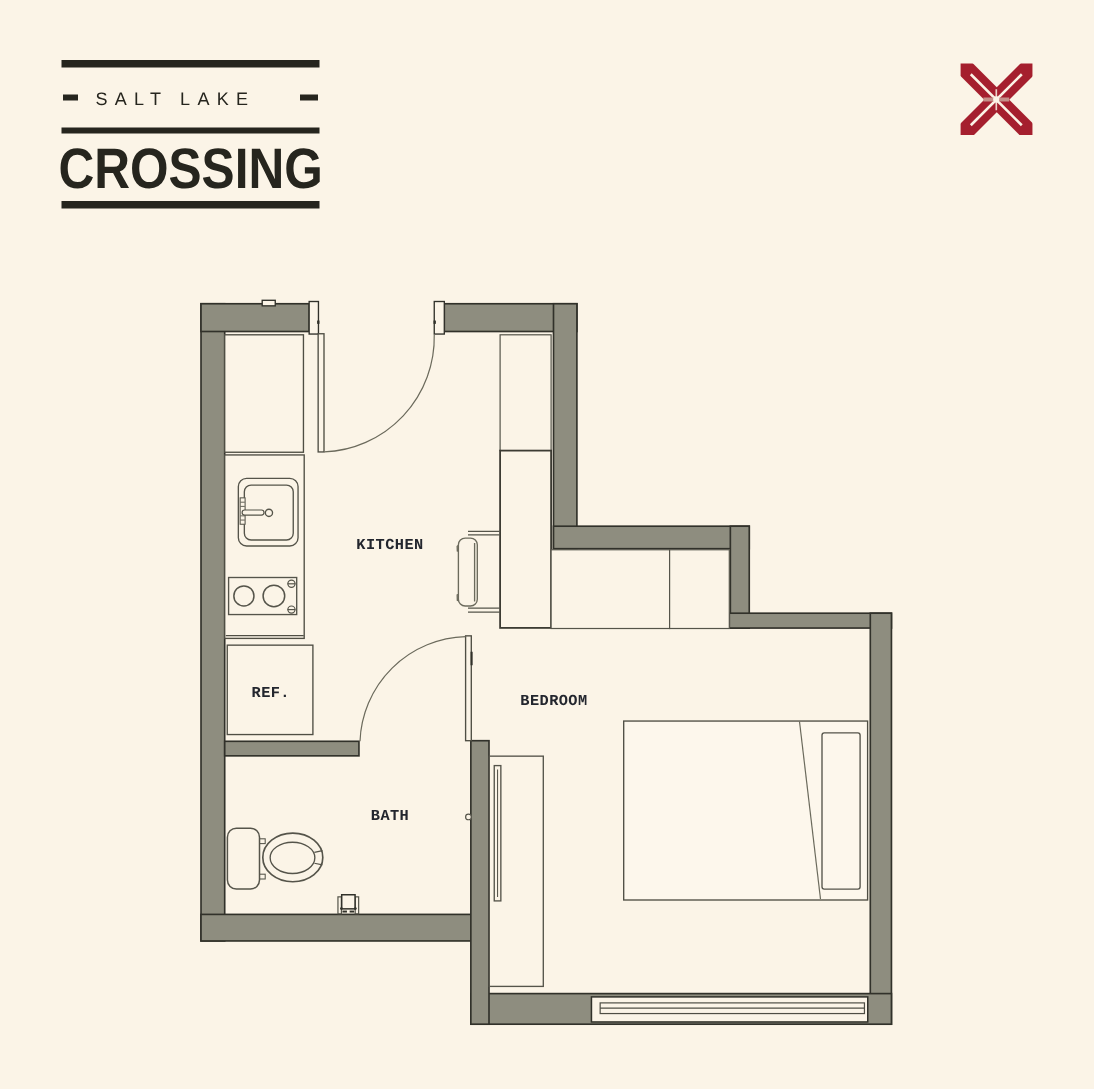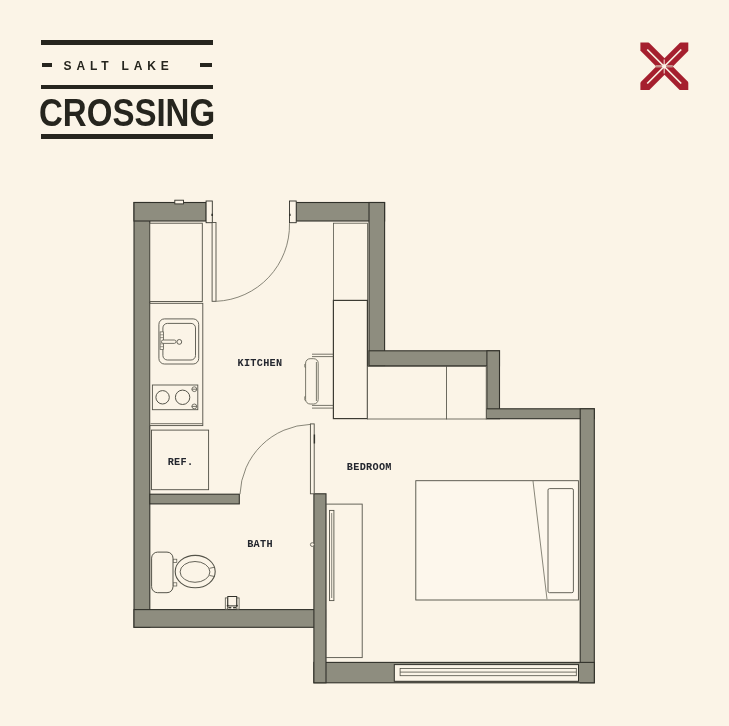--- a/index.html
+++ b/index.html
@@ -9,21 +9,21 @@
   .bar{background:#26251e;height:4.6px;width:172.3px;left:41px;}
   #slc{position:absolute;left:0;top:0;}
 </style>
 </head>
 <body>
 
 <div id="slc">
 
   <div class="abs bar" style="top:40.4px;"></div>
 
-  <div class="abs" style="left:63.6px;top:59.2px;font-weight:bold;font-size:12px;letter-spacing:4.85px;color:#26251e;white-space:nowrap;">SALT LAKE</div>
+  <div class="abs" style="left:63.6px;top:59.2px;font-weight:normal;font-size:12px;letter-spacing:4.85px;color:#26251e;white-space:nowrap;">SALT LAKE</div>
 
   <div class="abs" style="left:42.3px;top:62.9px;width:9.6px;height:4.1px;background:#26251e;"></div>
 
   <div class="abs" style="left:200.1px;top:62.9px;width:12.2px;height:4.1px;background:#26251e;"></div>
 
   <div class="abs bar" style="top:84.9px;"></div>
 
   <div class="abs" style="left:39.2px;top:94px;font-weight:bold;font-size:38px;line-height:38px;
        color:#26251e;white-space:nowrap;transform:scaleX(0.869);transform-origin:0 0;">CROSSING</div>
 

